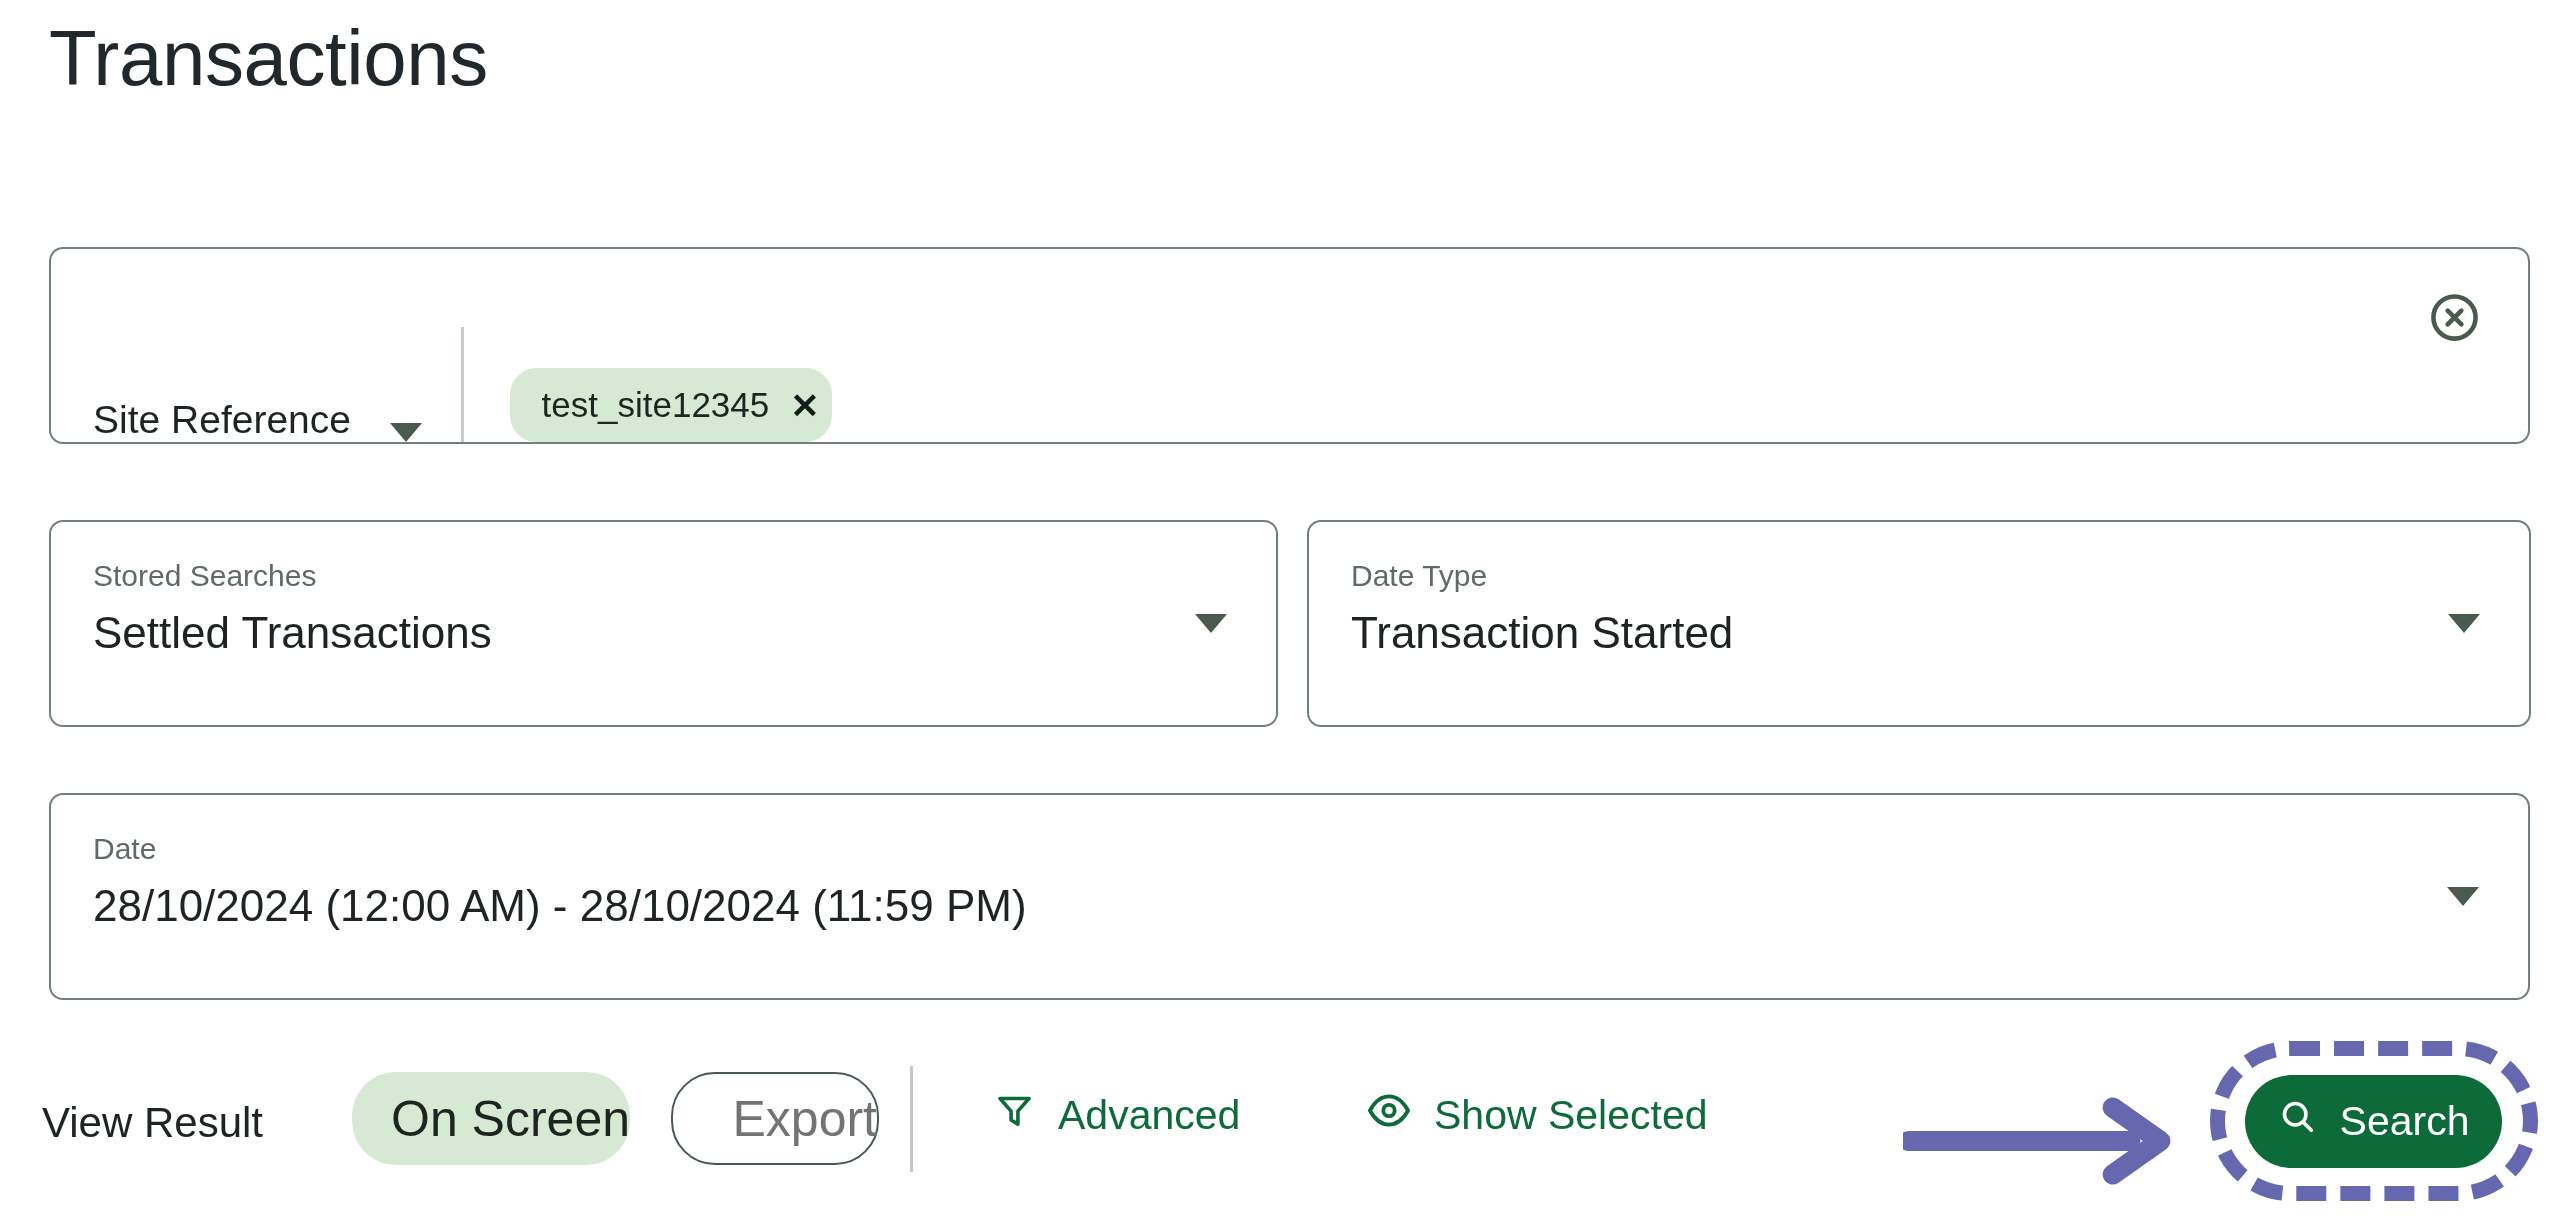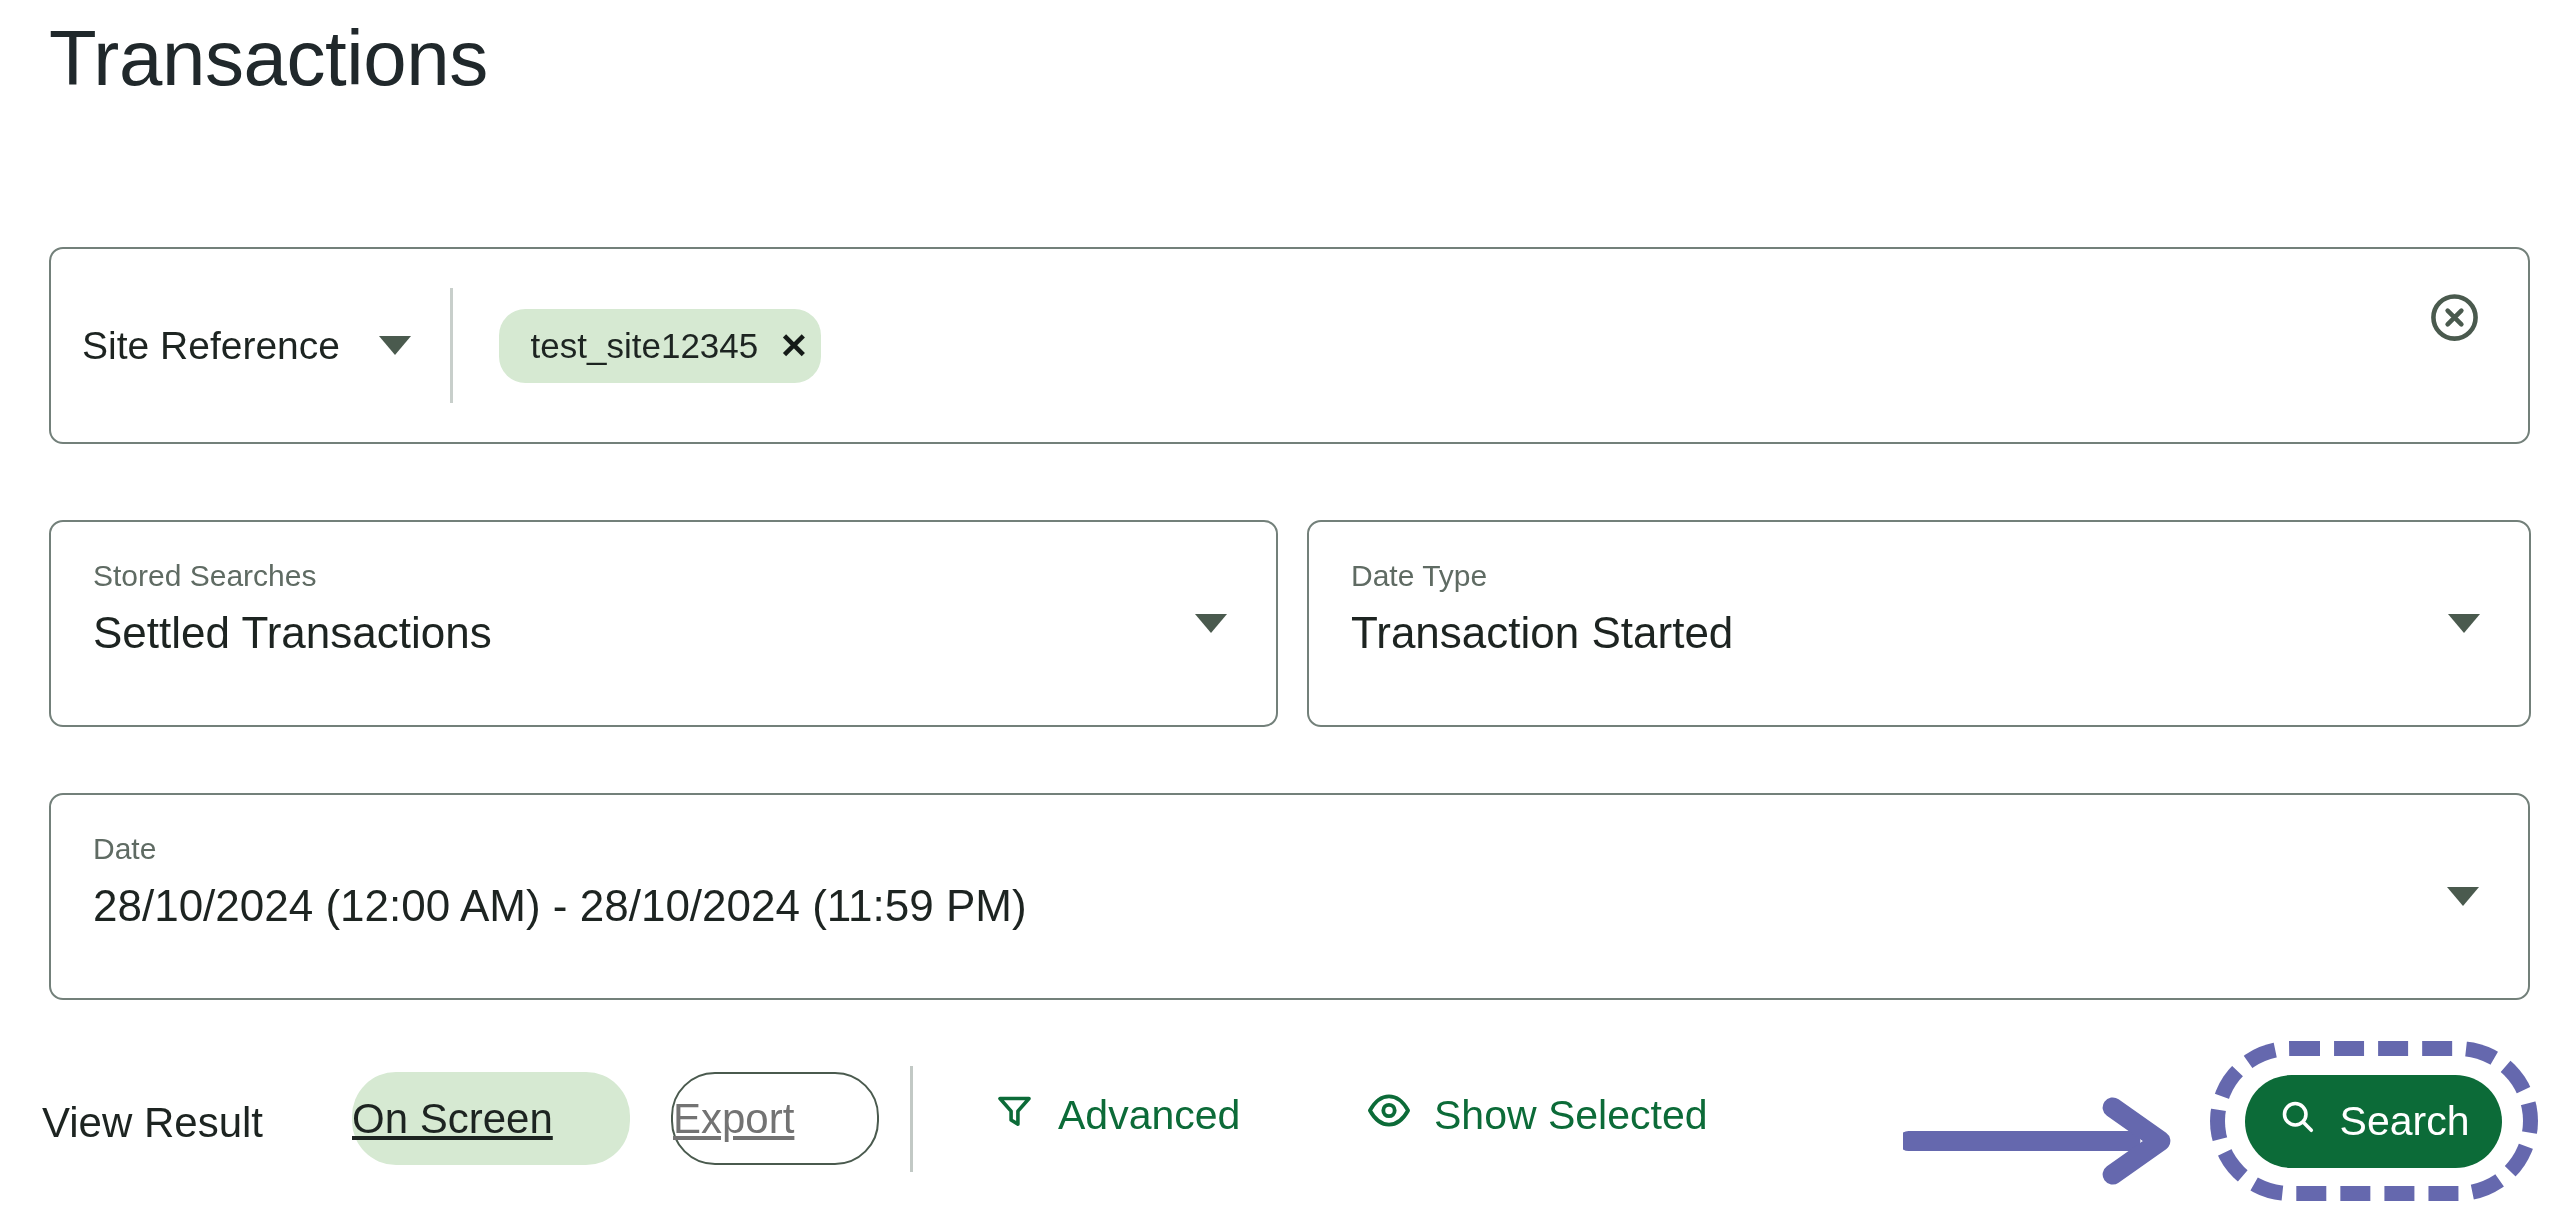--- a/index.html
+++ b/index.html
@@ -39,25 +39,25 @@
 
   
   #site-ref-box {
     left: 49px;
     top: 247px;
     width: 2481px;
     height: 197px;
   }
   .site-ref-inner {
     position: absolute;
-    left: 31px;
+    left: 42px;
     top: 0;
     height: 100%;
     display: flex;
-    align-items: center;
+    align-items: flex-end;
   }
   .site-ref-label {
     font-size: 39px;
     color: #1d2421;
     white-space: nowrap;
   }
   .caret {
     width: 0; height: 0;
     border-left: 16.7px solid transparent;
     border-right: 16.7px solid transparent;
@@ -157,25 +157,24 @@
     top: 46px;
     font-size: 42px;
     color: #1d2421;
     white-space: nowrap;
   }
   .seg-pill {
     position: absolute;
     box-sizing: border-box;
     display: flex;
     align-items: center;
-    justify-content: flex-start;
+    justify-content: flex-end;
     border-radius: 44px;
-    font-size: 42px;
-    white-space: nowrap;
-    text-decoration: underline;
+    font-size: 50px;
+    white-space: nowrap;
   }
   #on-screen-button {
     left: 352px;
     top: 19.4px;
     width: 278px;
     height: 93px;
     background: #d6e9d2;
     color: #1d2421;
     border: none;
   }

